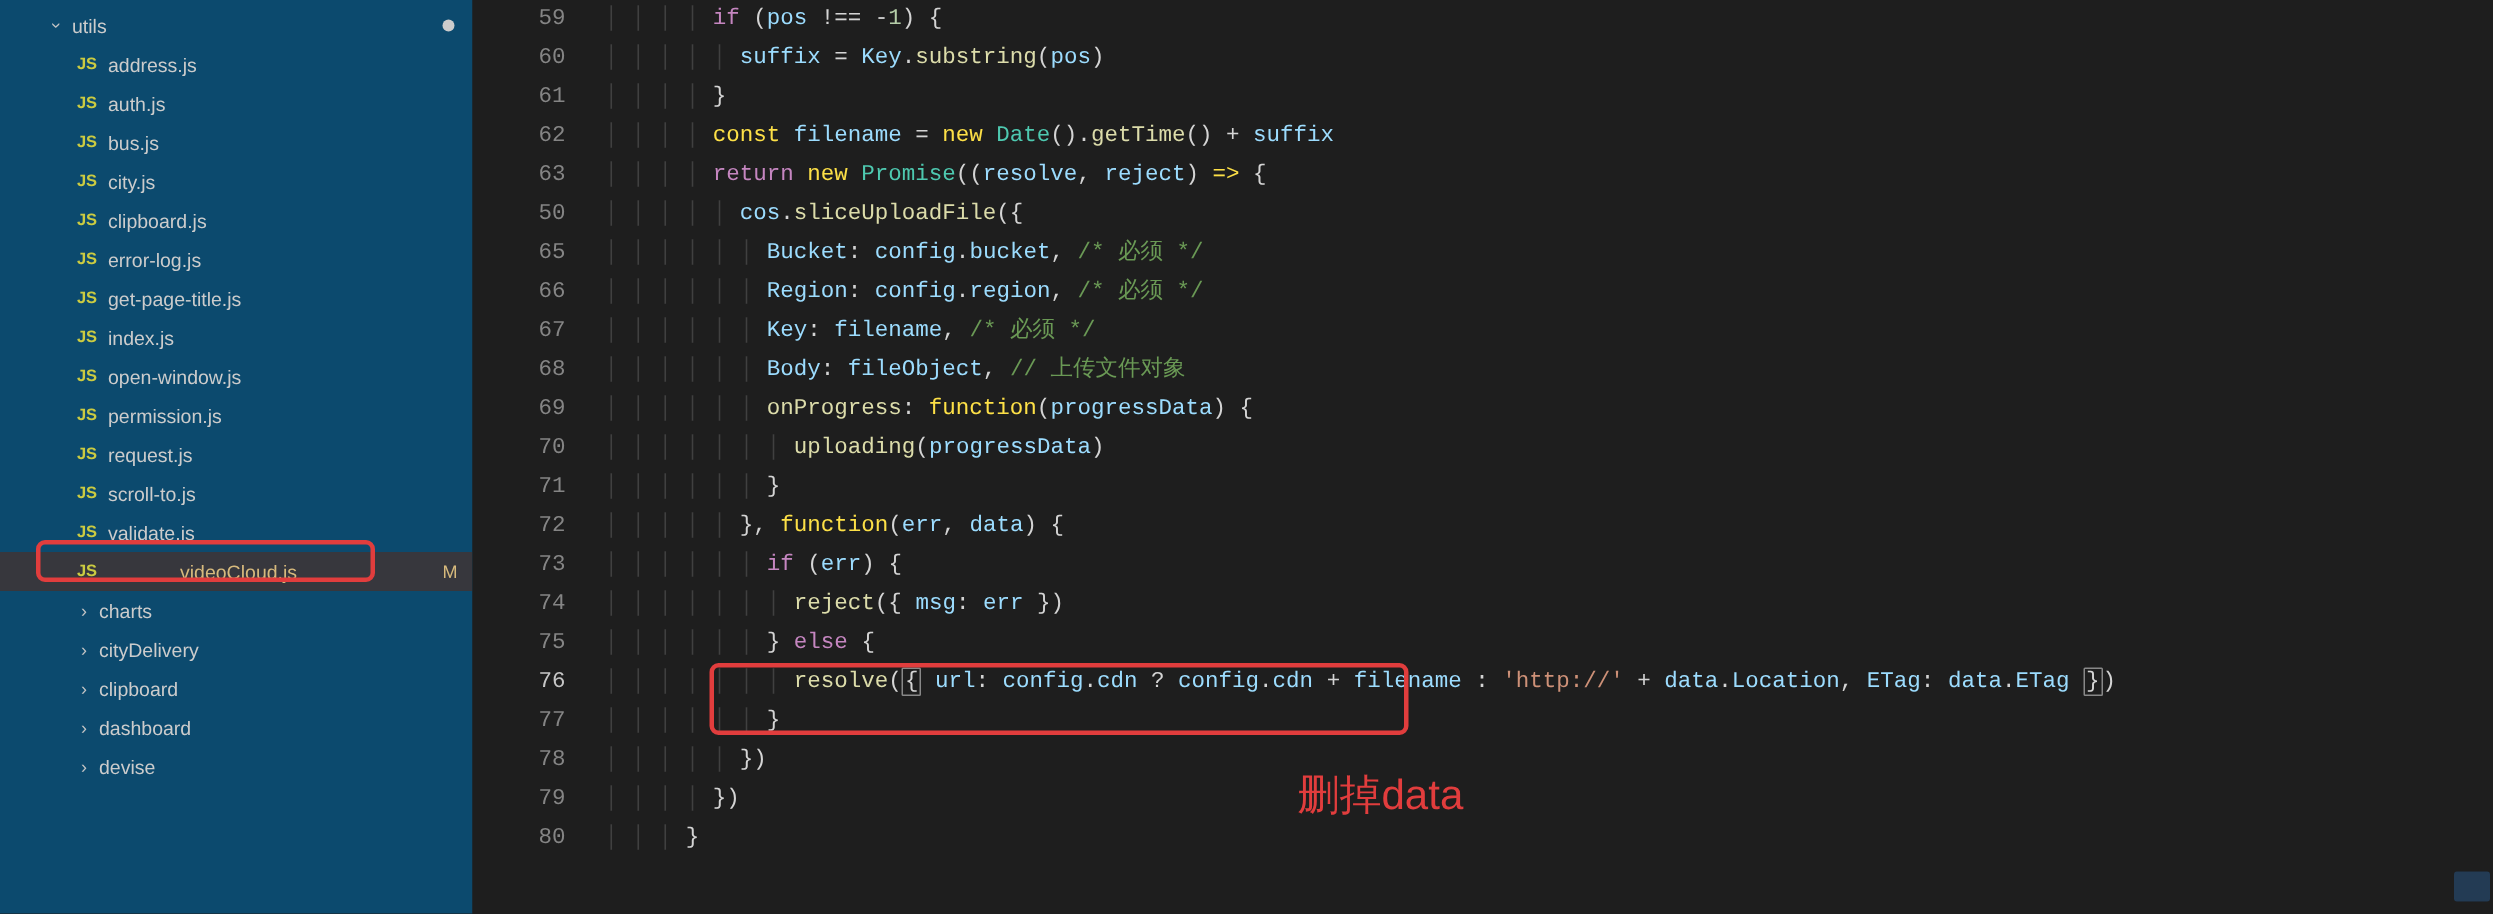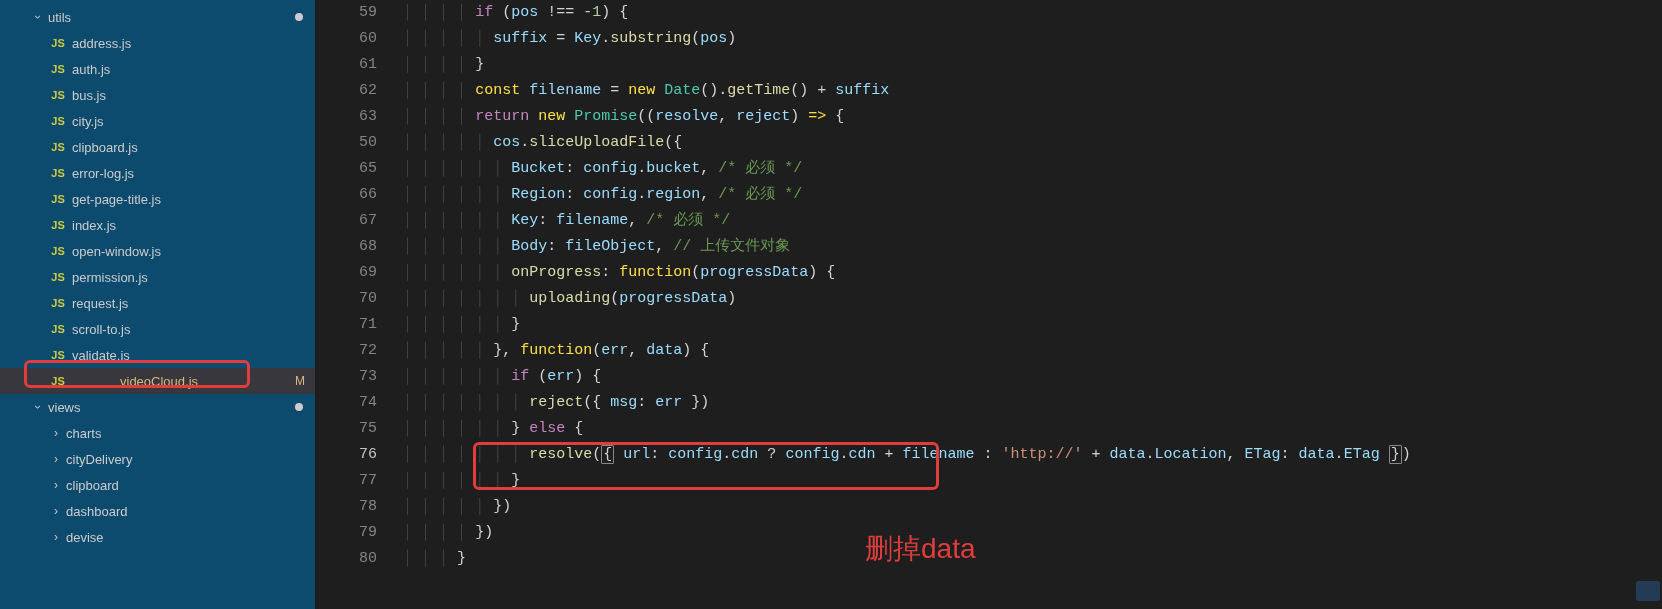--- a/index.html
+++ b/index.html
@@ -187,25 +187,20 @@
         <div class="tree-row indent-2">
           <span class="js-icon">JS</span>
           <span class="tree-label">validate.js</span>
         </div>
         <div class="tree-row indent-2 selected">
           <span class="js-icon">JS</span>
           <span class="tree-label modified">videoCloud.js</span>
           <span class="mod-badge">M</span>
         </div>
       </div>
-    <div class="tree-row indent-1">
-      <span class="chev open"></span>
-      <span class="tree-label">views</span>
-      <span class="dot-badge"></span>
-    </div>
     <div id="folder-list">
         <div class="tree-row indent-2">
           <span class="chev"></span>
           <span class="tree-label">charts</span>
         </div>
         <div class="tree-row indent-2">
           <span class="chev"></span>
           <span class="tree-label">cityDelivery</span>
         </div>
         <div class="tree-row indent-2">
@@ -267,16 +262,16 @@
         <div class="line"><span><span class="indent-guide">│</span> <span class="indent-guide">│</span> <span class="indent-guide">│</span> <span class="indent-guide">│</span> <span class="indent-guide">│</span> <span class="indent-guide">│</span> </span><span class="k-purple">if</span><span class="k-op"> (</span><span class="k-var">err</span><span class="k-op">) </span><span class="k-brack">{</span></div>
         <div class="line"><span><span class="indent-guide">│</span> <span class="indent-guide">│</span> <span class="indent-guide">│</span> <span class="indent-guide">│</span> <span class="indent-guide">│</span> <span class="indent-guide">│</span> <span class="indent-guide">│</span> </span><span class="k-func">reject</span><span class="k-op">({ </span><span class="k-var">msg</span><span class="k-op">: </span><span class="k-var">err</span><span class="k-op"> })</span></div>
         <div class="line"><span><span class="indent-guide">│</span> <span class="indent-guide">│</span> <span class="indent-guide">│</span> <span class="indent-guide">│</span> <span class="indent-guide">│</span> <span class="indent-guide">│</span> </span><span class="k-brack">}</span><span class="k-op"> </span><span class="k-purple">else</span><span class="k-op"> </span><span class="k-brack">{</span></div>
         <div class="line"><span><span class="indent-guide">│</span> <span class="indent-guide">│</span> <span class="indent-guide">│</span> <span class="indent-guide">│</span> <span class="indent-guide">│</span> <span class="indent-guide">│</span> <span class="indent-guide">│</span> </span><span class="k-func">resolve</span><span class="k-op">(</span><span class="k-brack bracket-box">{</span><span class="k-op"> </span><span class="k-var">url</span><span class="k-op">: </span><span class="k-var">config</span><span class="k-op">.</span><span class="k-var">cdn</span><span class="k-op"> ? </span><span class="k-var">config</span><span class="k-op">.</span><span class="k-var">cdn</span><span class="k-op"> + </span><span class="k-var">filename</span><span class="k-op"> : </span><span class="k-str">'http://'</span><span class="k-op"> + </span><span class="k-var">data</span><span class="k-op">.</span><span class="k-var">Location</span><span class="k-op">, </span><span class="k-var">ETag</span><span class="k-op">: </span><span class="k-var">data</span><span class="k-op">.</span><span class="k-var">ETag</span><span class="k-op"> </span><span class="k-brack bracket-box">}</span><span class="k-op">)</span></div>
         <div class="line"><span><span class="indent-guide">│</span> <span class="indent-guide">│</span> <span class="indent-guide">│</span> <span class="indent-guide">│</span> <span class="indent-guide">│</span> <span class="indent-guide">│</span> </span><span class="k-brack">}</span></div>
         <div class="line"><span><span class="indent-guide">│</span> <span class="indent-guide">│</span> <span class="indent-guide">│</span> <span class="indent-guide">│</span> <span class="indent-guide">│</span> </span><span class="k-brack">}</span><span class="k-op">)</span></div>
         <div class="line"><span><span class="indent-guide">│</span> <span class="indent-guide">│</span> <span class="indent-guide">│</span> <span class="indent-guide">│</span> </span><span class="k-brack">}</span><span class="k-op">)</span></div>
         <div class="line"><span><span class="indent-guide">│</span> <span class="indent-guide">│</span> <span class="indent-guide">│</span> </span><span class="k-brack">}</span></div>
       </div>
     <div class="red-box" id="code-red-box" style="top: 442px; left: 158px; width: 466px; height: 48px;"></div>
-    <div class="annotation" id="annot" style="top: 530px; left: 550px;">删掉data</div>
+    <div class="annotation" id="annot" style="top: 511px; left: 550px;">删掉data</div>
     <div class="minimap"></div>
   </div>
 </div>
 
 </body></html>

